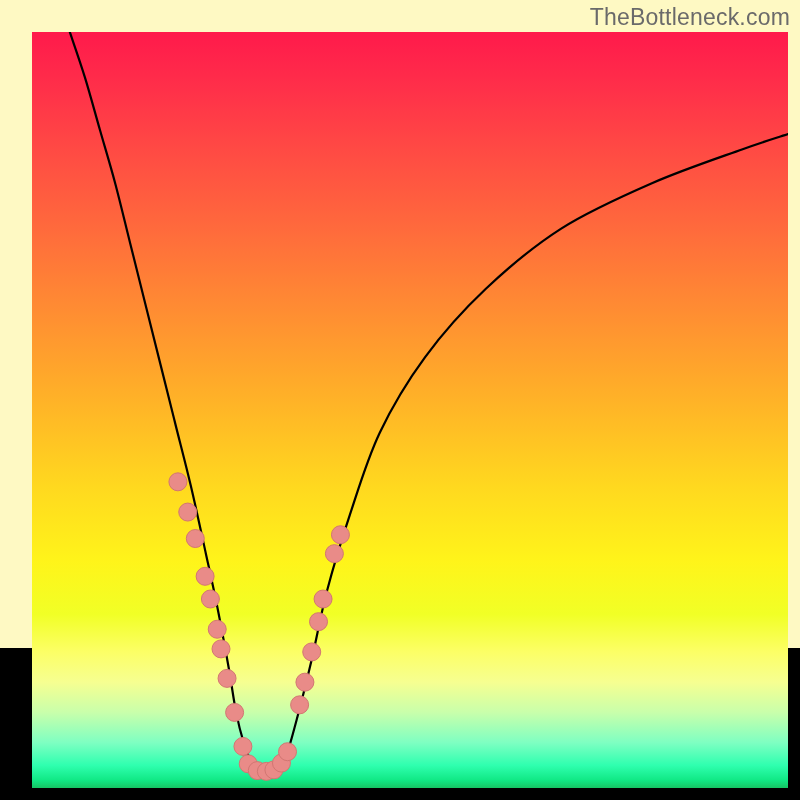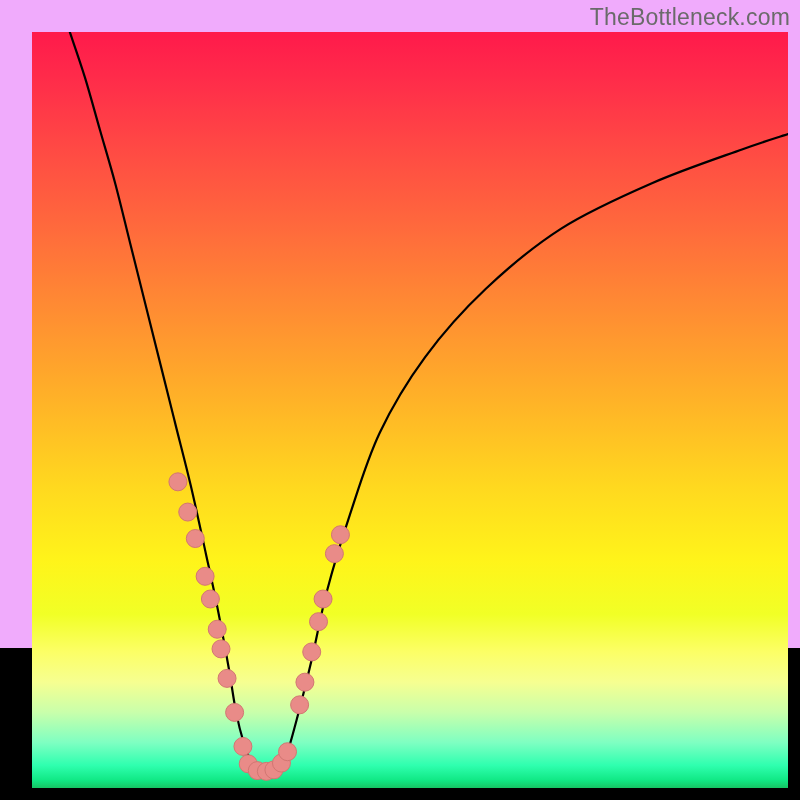--- a/index.html
+++ b/index.html
@@ -8,21 +8,21 @@
     width: 800px;
     height: 800px;
     background: #000;
     overflow: hidden;
     font-family: Arial, Helvetica, sans-serif;
   }
   .stage {
     position: relative;
     width: 800px;
     height: 648px;
-    background: #f0abfc;
+    background: #fef9c3;
   }
   .plot-area {
     position: absolute;
     left: 32px;
     top: 32px;
     width: 756px;
     height: 756px;
     background: linear-gradient(to bottom,
       #ff1a4b 0%,
       #ff2b4a 6%,

